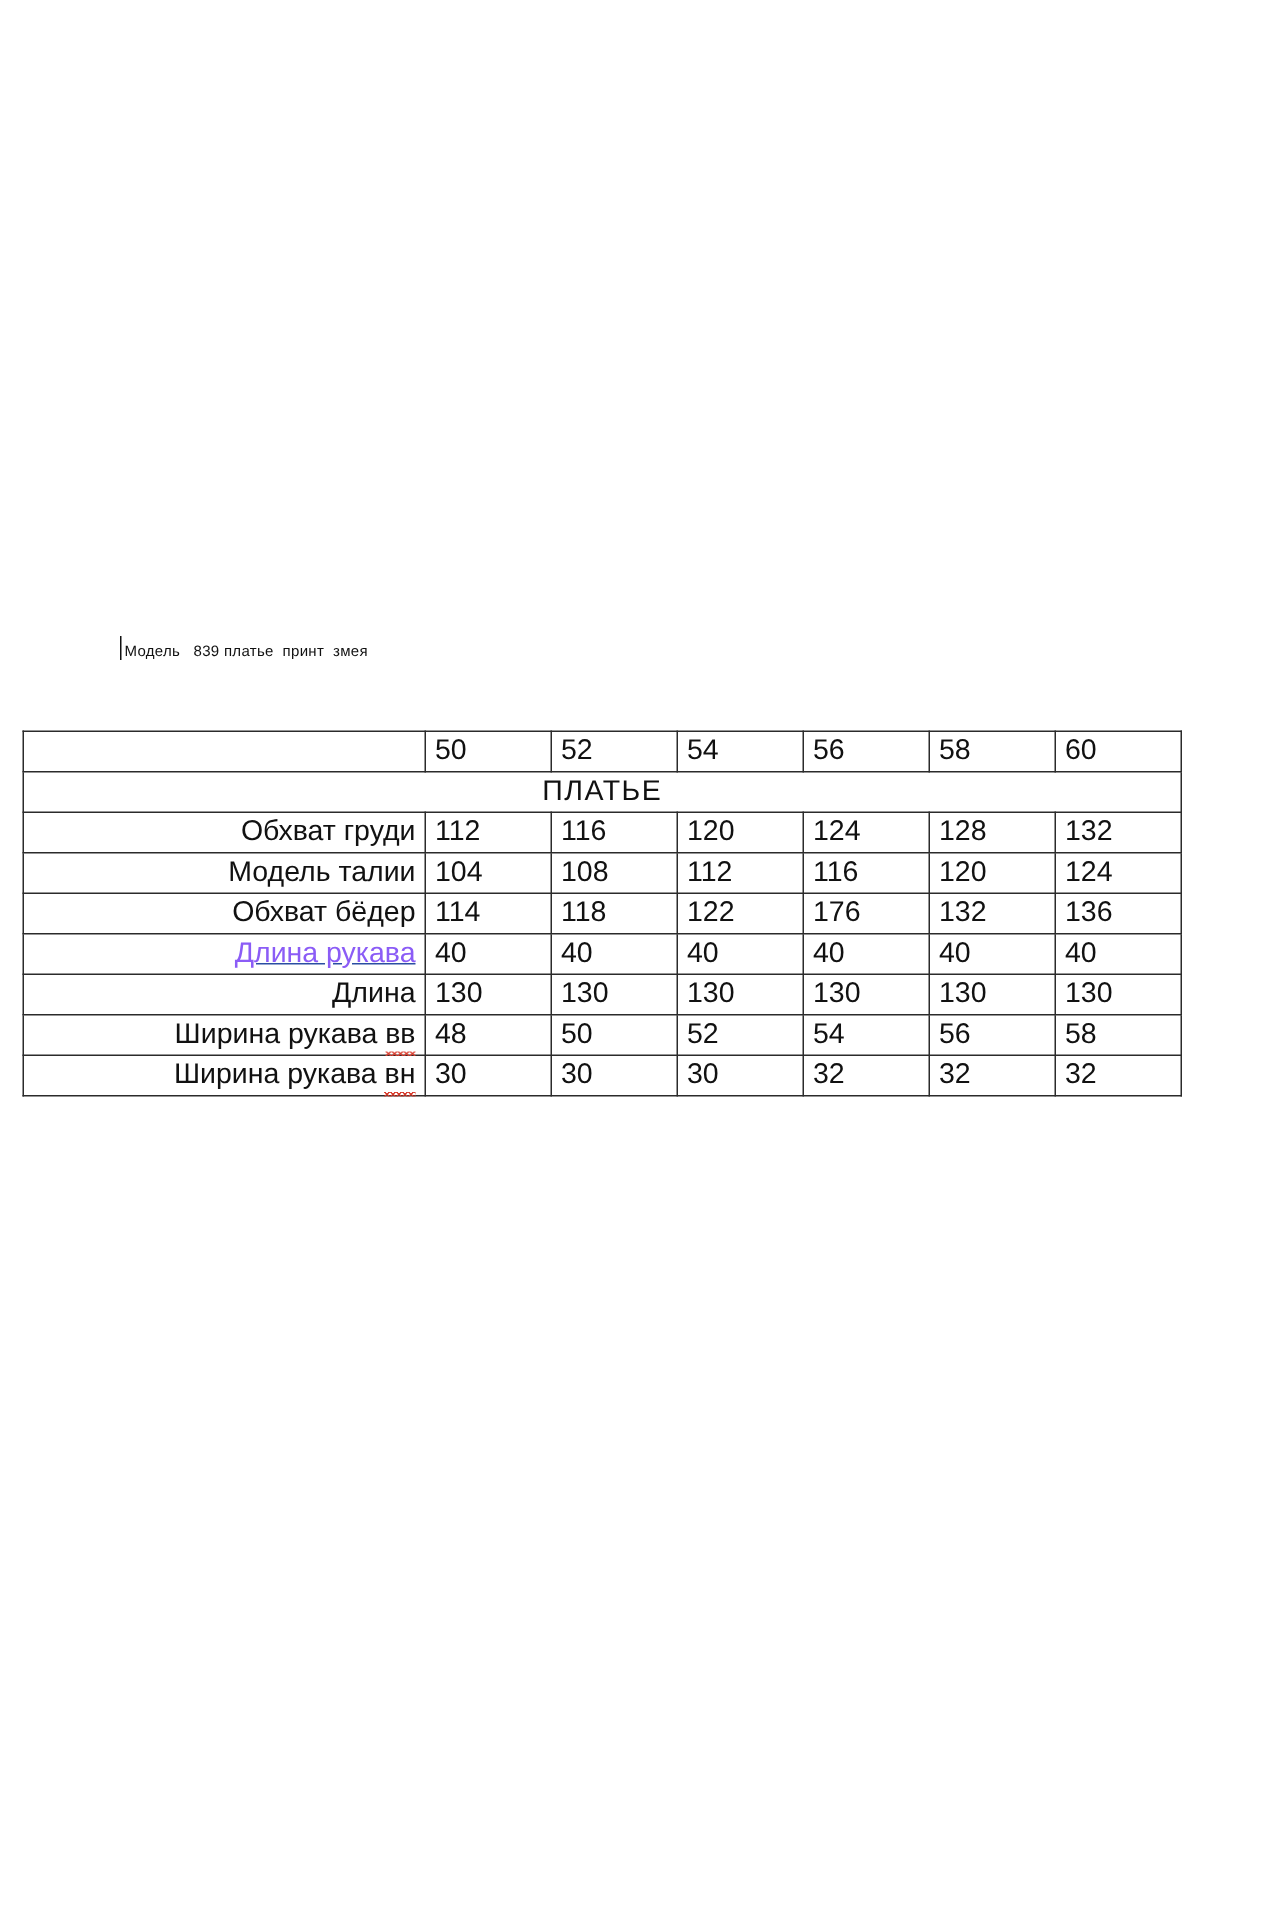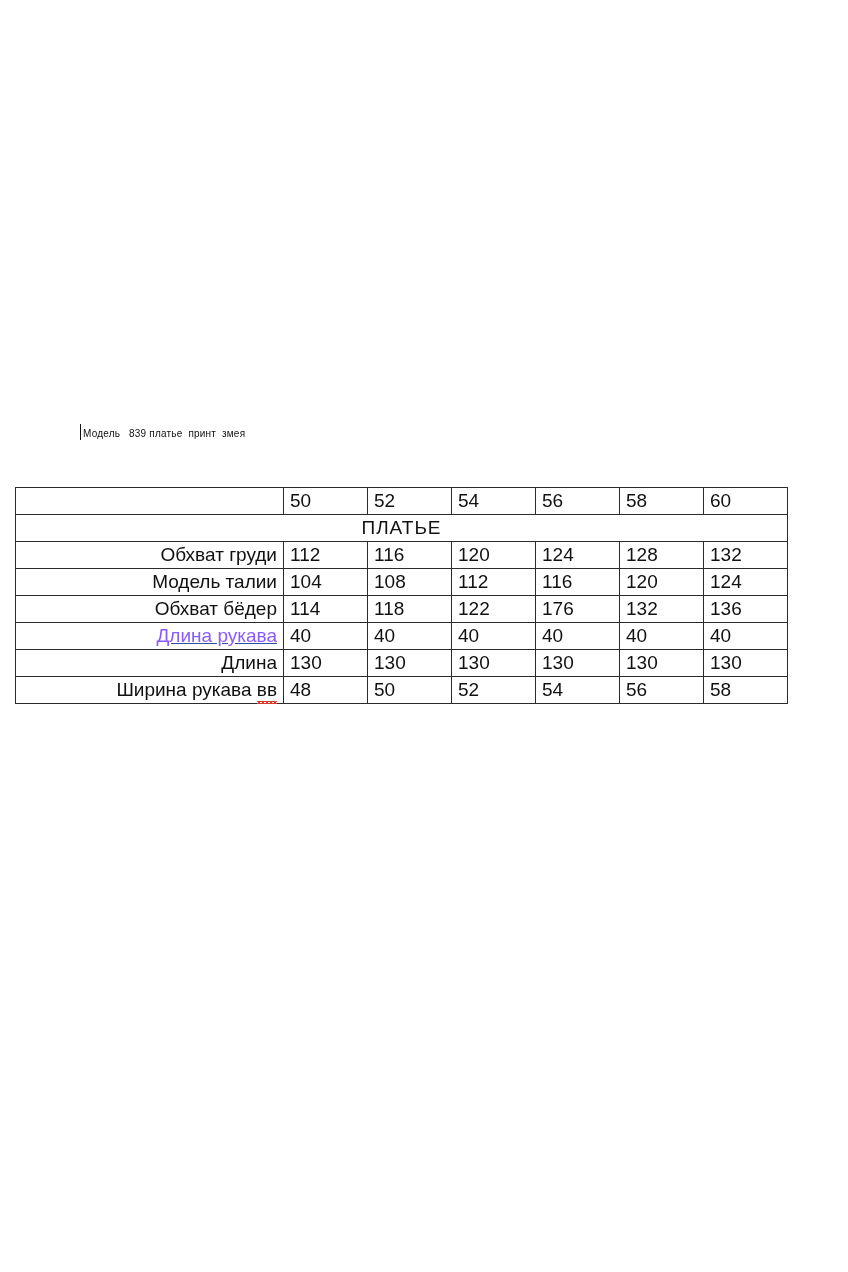--- a/index.html
+++ b/index.html
@@ -191,16 +191,25 @@
       <tr>
         <td class="label-cell"><span>Ширина рукава </span><span class="squiggle">вв</span></td>
         <td class="value-cell">48</td>
         <td class="value-cell">50</td>
         <td class="value-cell">52</td>
         <td class="value-cell">54</td>
         <td class="value-cell">56</td>
         <td class="value-cell">58</td>
       </tr>
 
+      <tr>
+        <td class="label-cell"><span>Ширина рукава </span><span class="squiggle">вн</span></td>
+        <td class="value-cell">30</td>
+        <td class="value-cell">30</td>
+        <td class="value-cell">30</td>
+        <td class="value-cell">32</td>
+        <td class="value-cell">32</td>
+        <td class="value-cell">32</td>
+      </tr>
     </tbody>
   </table>
 
 </div>
 
 </body></html>

